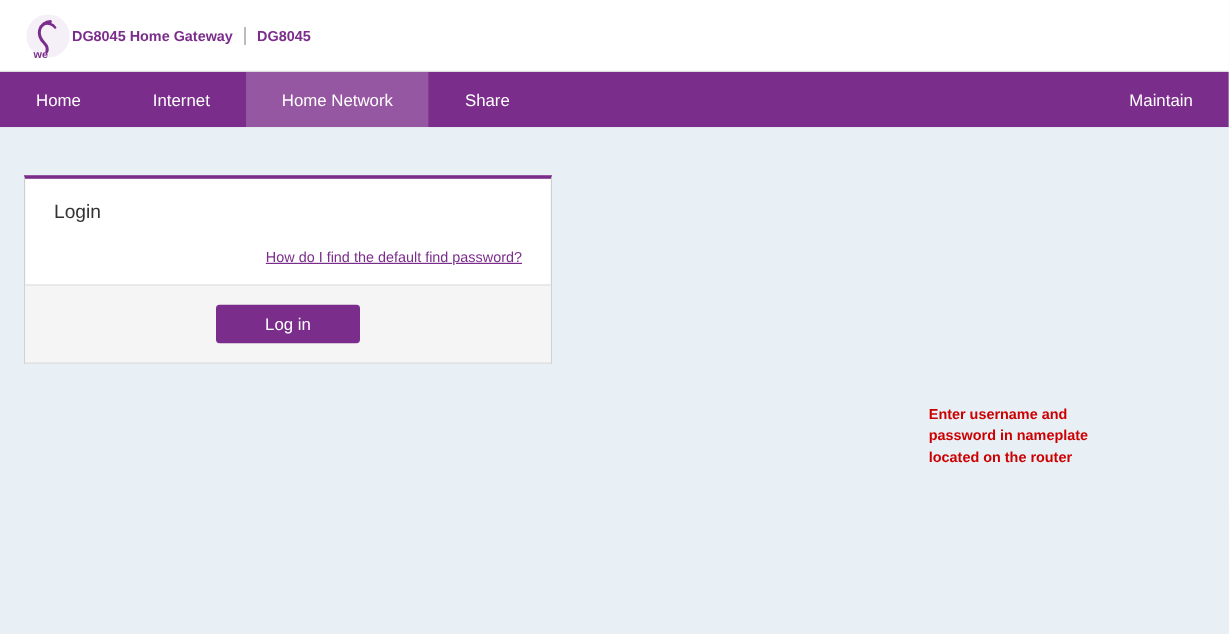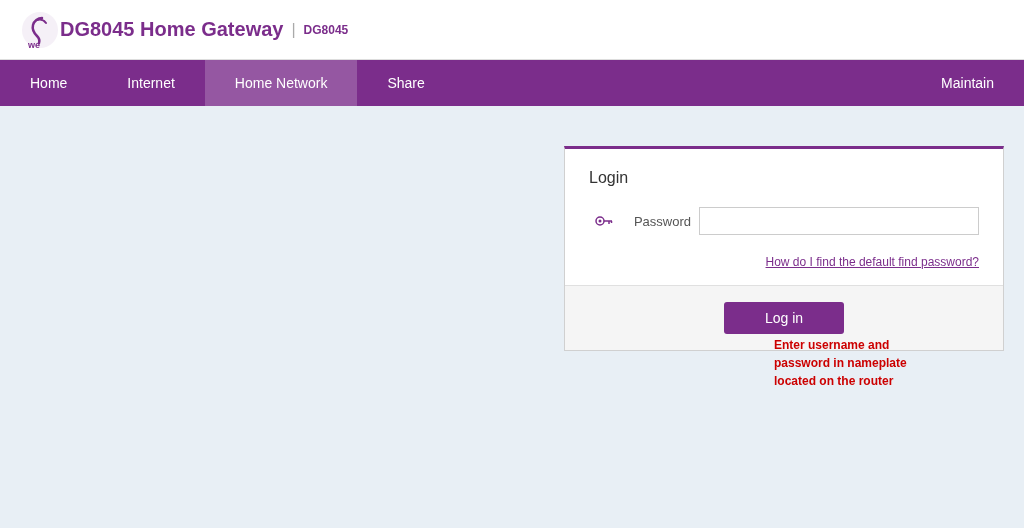--- a/index.html
+++ b/index.html
@@ -18,21 +18,21 @@
       display: flex;
       align-items: center;
       gap: 10px;
       justify-content: flex-end;
     }
     .logo-icon {
       width: 40px;
       height: 40px;
     }
     .header-title {
-      font-size: 20px;
+      font-size: 12px;
       color: #555;
       font-weight: normal;
     }
     .header-title span {
       color: #7b2d8b;
       font-weight: bold;
     }
     .header-divider {
       color: #aaa;
       margin: 0 8px;
@@ -67,21 +67,21 @@
     .nav-item-maintain {
       margin-right: 0;
     }
 
     
     .main {
       background: #e8eff5;
       min-height: calc(528px - 106px);
       display: flex;
       align-items: flex-start;
-      justify-content: flex-end;
+      justify-content: flex-start;
       padding: 40px 20px;
       position: relative;
     }
 
     
     .login-card {
       background: #fff;
       border: 1px solid #d0d0d0;
       border-top: 3px solid #7b2d8b;
       width: 440px;
@@ -194,33 +194,20 @@
   <div class="nav-item">Share</div>
   <div class="nav-spacer"></div>
   <div class="nav-item nav-item-maintain">Maintain</div>
 </nav>
 
 <main class="main">
   <div class="login-card">
     <h2 class="login-title">Login</h2>
 
 
-    <div class="form-group">
-      <div class="form-icon">
-        <svg width="18" height="12" viewBox="0 0 18 12" fill="none">
-          <circle cx="5" cy="6" r="4" stroke="#7b2d8b" stroke-width="1.5" fill="none"></circle>
-          <circle cx="5" cy="6" r="1.5" fill="#7b2d8b"></circle>
-          <line x1="9" y1="6" x2="17" y2="6" stroke="#7b2d8b" stroke-width="1.5"></line>
-          <line x1="14" y1="6" x2="14" y2="9" stroke="#7b2d8b" stroke-width="1.5"></line>
-          <line x1="16.5" y1="6" x2="16.5" y2="8" stroke="#7b2d8b" stroke-width="1.5"></line>
-        </svg>
-      </div>
-      <label class="form-label">Password</label>
-      <input class="form-input" type="password" style="">
-    </div>
 
     <div class="form-links">
       <a class="form-link">How do I find the default find password?</a>
     </div>
 
     <div class="login-footer">
       <button class="login-btn">Log in</button>
     </div>
   </div>
 

